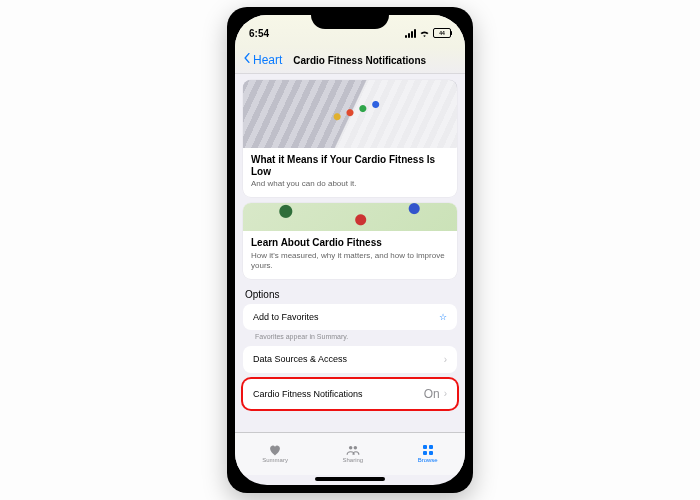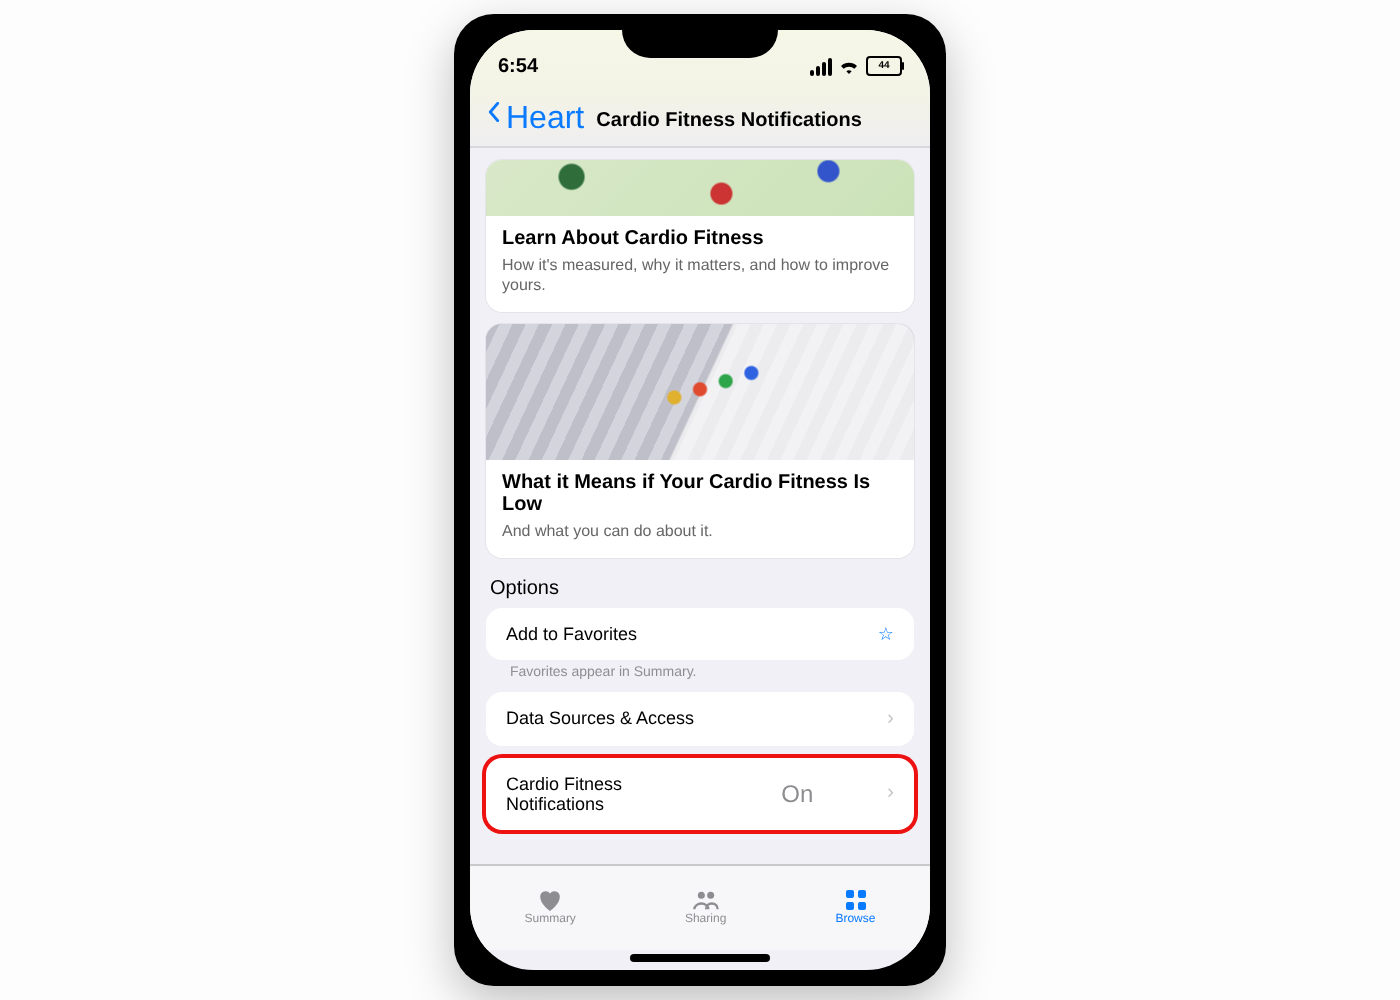--- a/index.html
+++ b/index.html
@@ -63,21 +63,21 @@
   .batt { width:16px; height:8px; border:1px solid #000; border-radius:2px; position:relative; display:flex; align-items:center; justify-content:center; font-size:5px; font-weight:700;}
   .batt::after{content:"";position:absolute;right:-2px;top:2px;width:1px;height:4px;background:#000;border-radius:1px;}
   
   .nav {
     height: 26px;
     background: linear-gradient(#f3f3e6,#efeef0);
     display:flex; align-items:center; padding:0 8px;
     font-size: 10px;
     border-bottom: .5px solid #d9d8dc;
   }
-  .back { color:#0a7aff; display:flex; align-items:flex-start; gap:2px; font-size:16px; }
+  .back { color:#0a7aff; display:flex; align-items:flex-start; gap:2px; font-size:12px; }
   .back svg{width:8px;height:10px}
   .title { flex:1; text-align:center; font-weight:600; color:#000; font-size:10px; margin-left:-20px;}
   
   .content { flex:1; overflow:hidden; padding:0 8px; font-size:9px; color:#000; }
   .card {
     background:#fff; border-radius:8px; overflow:hidden;
     margin-top:6px;
     box-shadow: 0 0 0 .5px rgba(0,0,0,.05);
   }
   .card-img {
@@ -105,21 +105,21 @@
       radial-gradient(circle at 62% 36%, #2f62e0 0 3px, transparent 4px),
       radial-gradient(circle at 44% 54%, #e0b02f 0 3px, transparent 4px);
   }
   .card-body { padding:6px 8px 8px; }
   .card h3 { margin:0 0 2px; font-size:10px; font-weight:700; line-height:1.15;}
   .card p { margin:0; font-size:8px; color:#666; line-height:1.25;}
   .section-title { font-size:10px; font-weight:400; margin:10px 2px 4px;}
   .row {
     background:#fff; border-radius:8px; padding:8px 10px;
     display:flex; align-items:center; justify-content:space-between;
-    font-size:9px; color:#000; margin-bottom:6px;gap:33px;
+    font-size:9px; color:#000; margin-bottom:6px;
   }
   .row .chev { color:#c5c5c9; font-size:10px; }
   .row .val { color:#8e8e92; font-size:12px; margin-left:auto; margin-right:4px;}
   .hint { font-size:7px; color:#8e8e92; margin:-3px 2px 6px 12px;}
   .highlighted { box-shadow: 0 0 0 2px #e11; }
   .star { color:#0a7aff; }
   
   .tabbar {
     height:40px; background:#f7f7f9; border-top:.5px solid #c9c9cc;
     display:flex; justify-content:space-around; align-items:center;
@@ -161,32 +161,32 @@
             <path d="M8 1L2 8l6 7" stroke="#0a7aff" stroke-width="2.2" fill="none" stroke-linecap="round" stroke-linejoin="round"></path>
           </svg>
         <span>Heart</span>
       </div>
       <div class="title">Cardio Fitness Notifications</div>
     </div>
 
     <div class="content">
 
       <div class="card">
+        <div class="card-img big"></div>
+        <div class="card-body">
+          <h3>What it Means if Your Cardio Fitness Is Low</h3>
+          <p>And what you can do about it.</p>
+        </div>
+      </div>
+
+      <div class="card">
         <div class="card-img"></div>
         <div class="card-body">
           <h3>Learn About Cardio Fitness</h3>
           <p>How it's measured, why it matters, and how to improve yours.</p>
-        </div>
-      </div>
-
-      <div class="card">
-        <div class="card-img big"></div>
-        <div class="card-body">
-          <h3>What it Means if Your Cardio Fitness Is Low</h3>
-          <p>And what you can do about it.</p>
         </div>
       </div>
 
       <div class="section-title">Options</div>
 
       <div class="row">
         <span>Add to Favorites</span>
         <span class="star">☆</span>
       </div>
       <div class="hint">Favorites appear in Summary.</div>

